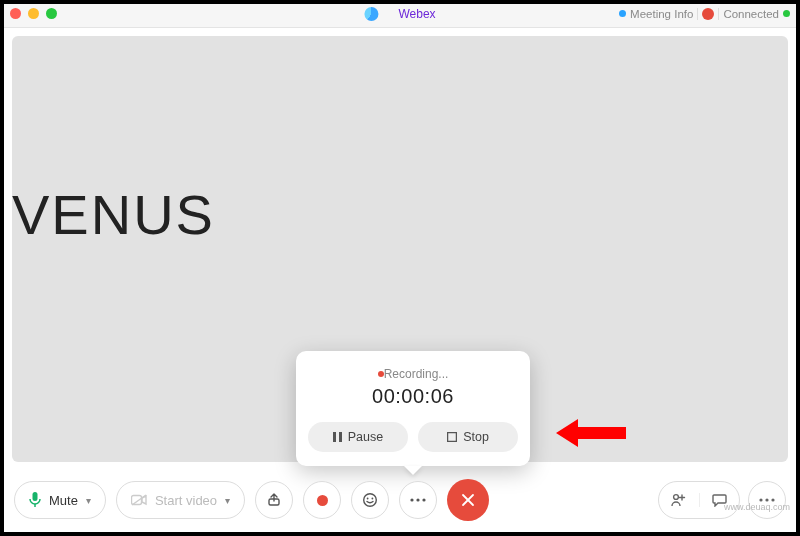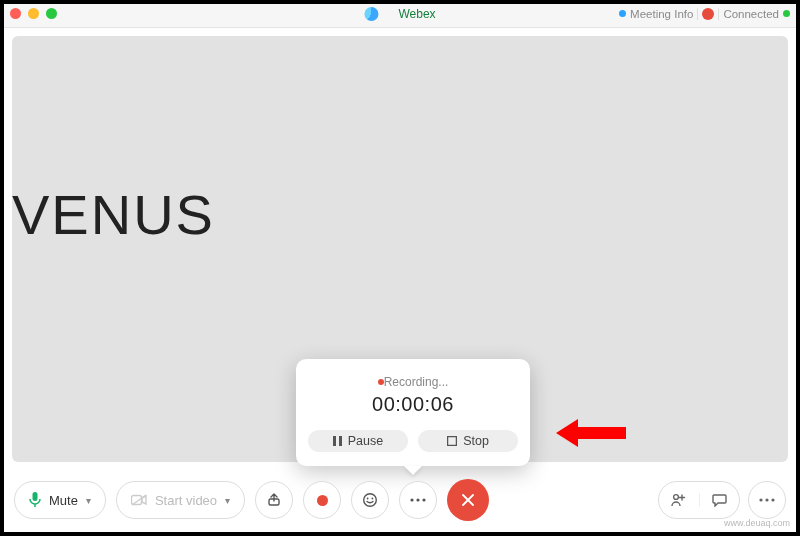--- a/index.html
+++ b/index.html
@@ -38,21 +38,21 @@
   .tl {
     width: 11px; height: 11px; border-radius: 50%;
   }
   .tl-red { background: #ff5f57; }
   .tl-yellow { background: #febc2e; }
   .tl-green { background: #28c840; }
   .title-center {
     position: absolute;
     left: 50%; transform: translateX(-50%);
     display: flex; align-items: center; gap: 20px;
-    color: #15803d; font-weight: 500;
+    color: #6d28d9; font-weight: 500;
   }
   .webex-logo {
     width: 14px; height: 14px; border-radius: 50%;
     background: conic-gradient(#3ba7ff 0 60%, #6ad3ff 60% 100%);
     display: inline-block;
   }
   .title-right {
     margin-left: auto;
     display: flex; align-items: center; gap: 4px;
     font-size: 11.5px;
@@ -149,34 +149,34 @@
     border-top:9px solid #fff;
     filter: drop-shadow(0 2px 2px rgba(0,0,0,.12));
   }
   .pop-head { text-align:center; color:#333; font-size:13.5px; position:relative; padding-bottom:4px;}
   .pop-close { position:absolute; right:0; top:0; color:#999; cursor:pointer; font-size:14px;}
   .rec-line { display:flex; align-items:center; justify-content:center; margin-top:6px; color:#888; font-size:12px;}
   .rec-dot-sm{width:6px;height:6px;border-radius:50%;background:#e64b3c;display:inline-block;}
   .rec-time { text-align:center; font-size:20px; color:#222; margin-top:4px; letter-spacing:.5px;}
   .pop-btns { display:flex; gap:10px; margin-top:14px;}
   .pop-btn {
-    flex:1; height:22px; border-radius:15px; border:none;
+    flex:1; height:30px; border-radius:15px; border:none;
     background:#eee; font-size:12.5px; color:#444;
     display:flex;align-items:center;justify-content:center;gap:6px;
   }
   
   .arrow {
     position:absolute;
     bottom: 85px;
     left: 556px;
     width: 70px; height: 36px;
     pointer-events:none;
   }
   .watermark {
-    position:absolute; right:10px; bottom:8px;
+    position:absolute; right:10px; bottom:24px;
     font-size:9px; color:#b9b9b9;
   }
 </style>
 </head>
 <body>
 
 <div class="titlebar">
   <div class="traffic-lights">
     <div class="tl tl-red"></div>
     <div class="tl tl-yellow"></div>

